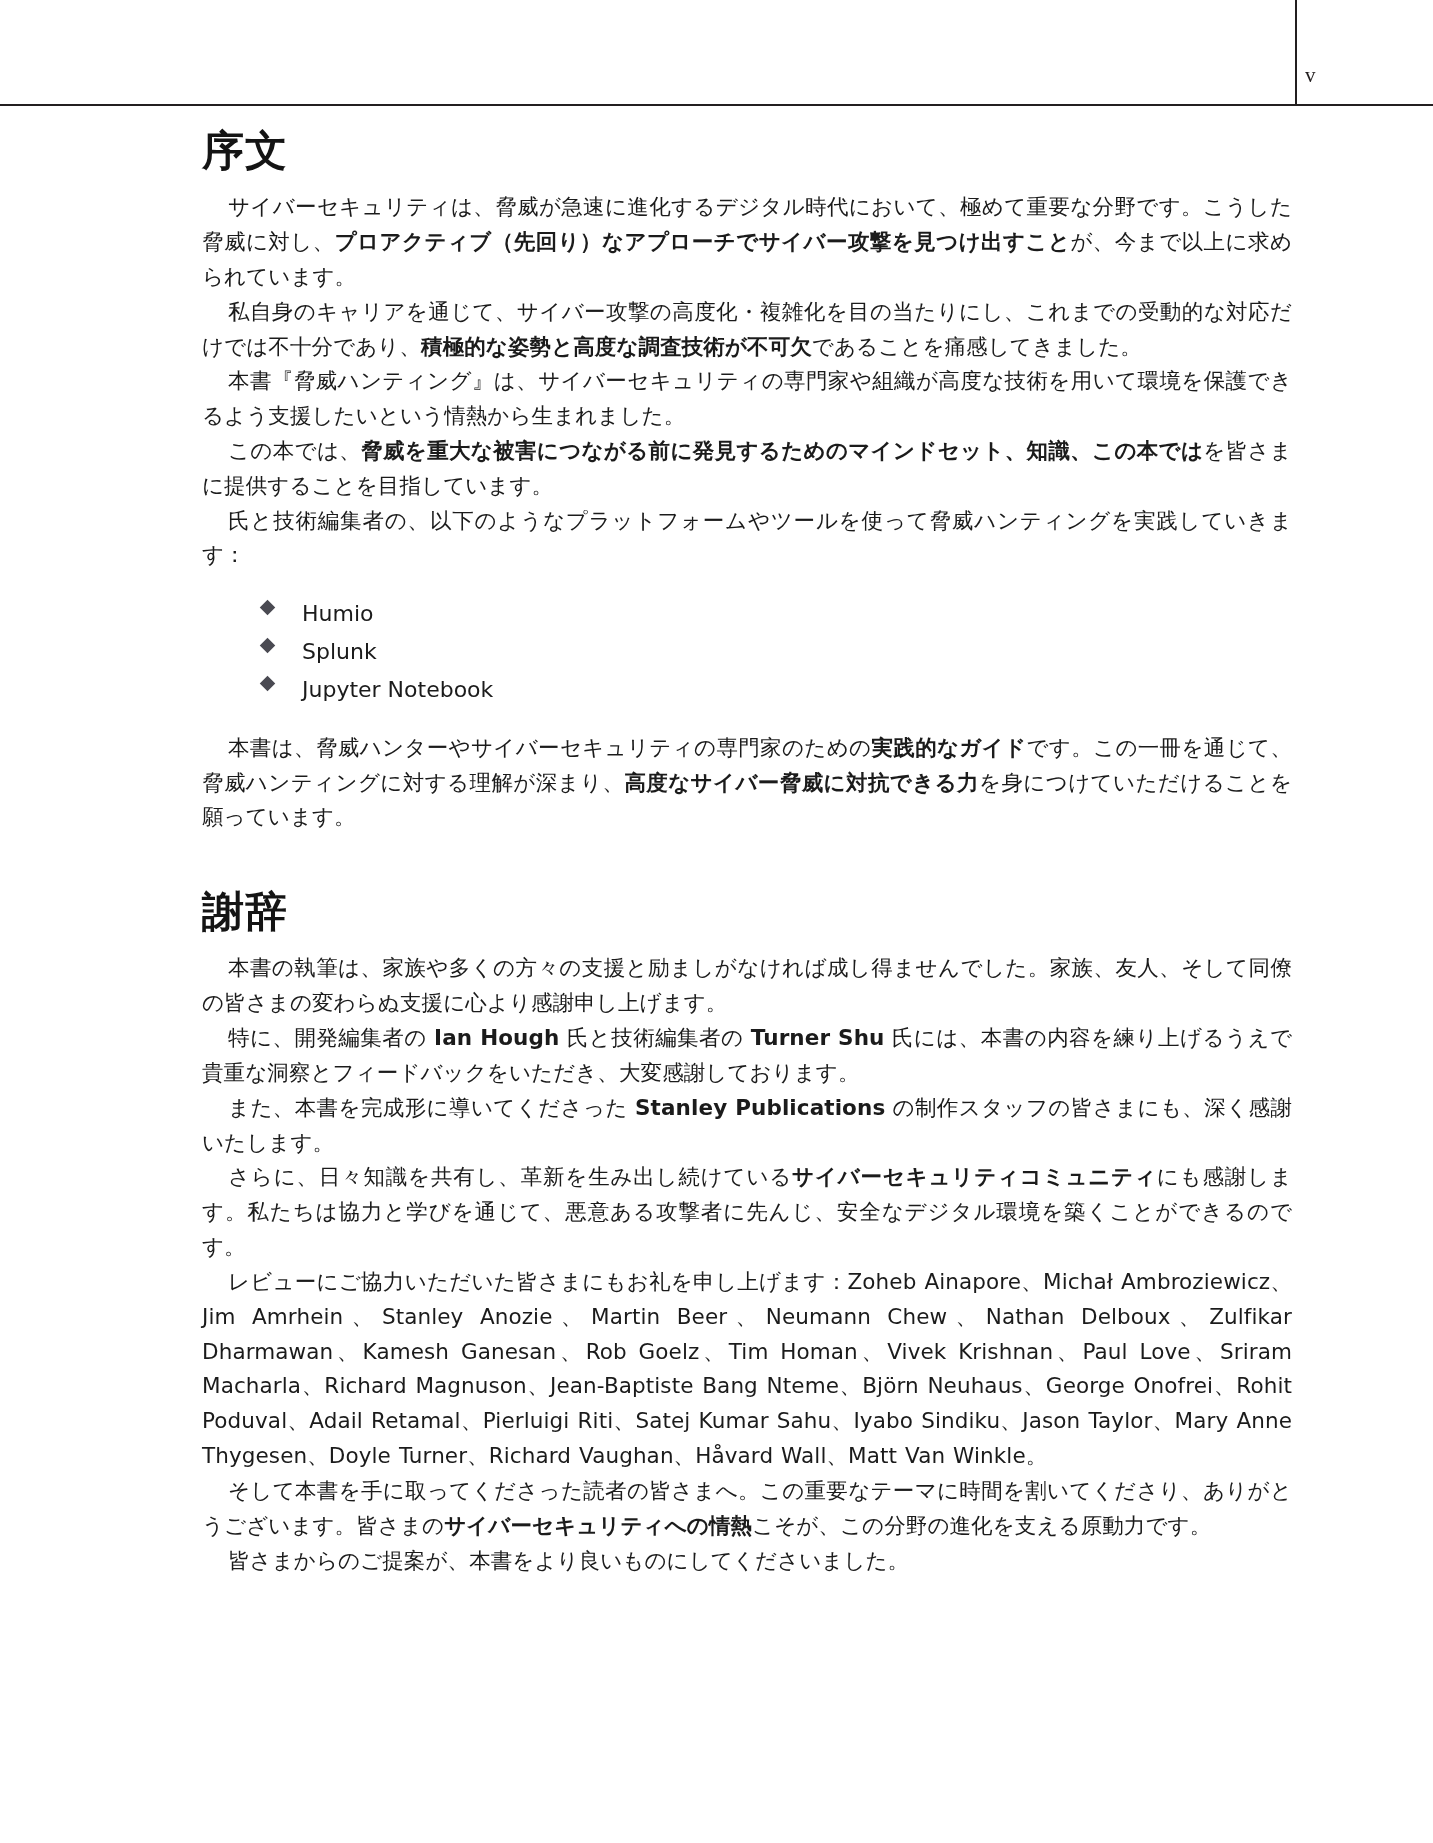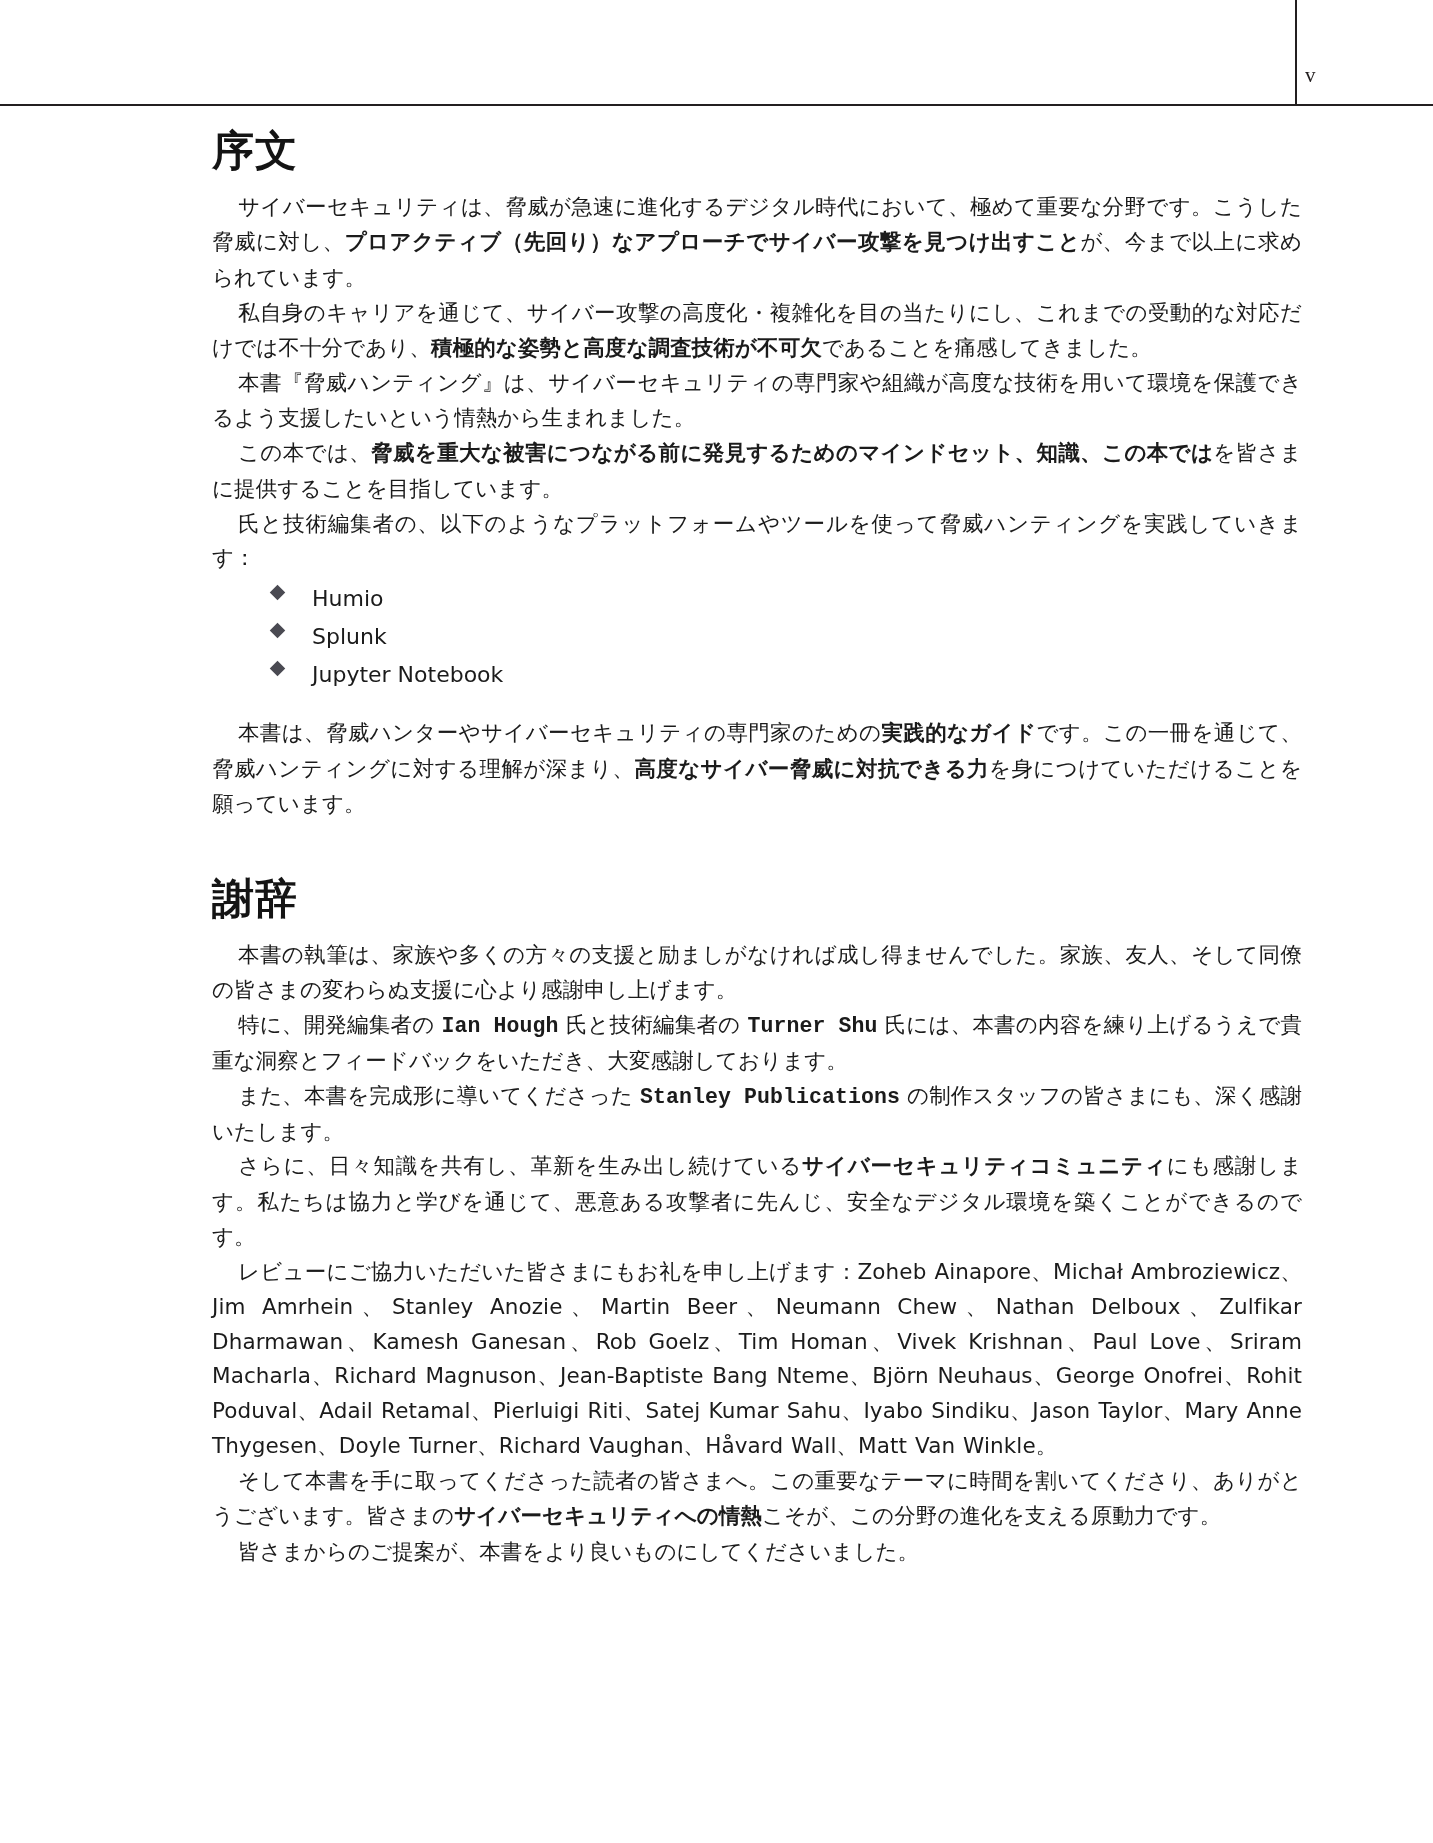--- a/index.html
+++ b/index.html
@@ -41,21 +41,21 @@
     position: absolute;
     left: 1305px;
     top: 63px;
     font-family: "Liberation Serif", serif;
     font-size: 21px;
     color: #231f20;
     letter-spacing: 0.5px;
   }
   .content {
     position: absolute;
-    left: 212px;
+    left: 202px;
     top: 128px;
     width: 1090px;
   }
   h1.sec-title {
     font-family: "DejaVu Sans", sans-serif;
     font-weight: bold;
     font-size: 42px;
     line-height: 1.1;
     margin: 0 0 16px 0;
     color: #141414;
@@ -69,25 +69,24 @@
     font-family: "DejaVu Sans", sans-serif;
     font-size: 21.5px;
     line-height: 1.62;
     color: #1b1b1b;
     text-align: justify;
     text-indent: 26px;
     letter-spacing: 0.1px;
   }
   b, strong {
     font-weight: bold;
-    font-family: Liberation Mono, monospace;
   }
   ul.bullets {
     list-style: none;
-    margin: 4px 0 22px 0;
+    margin: 22px 0 22px 0;
     padding: 0 0 0 56px;
   }
   ul.bullets li {
     position: relative;
     font-family: "DejaVu Sans", sans-serif;
     font-size: 22px;
     line-height: 1.72;
     color: #1b1b1b;
     padding-left: 44px;
   }

